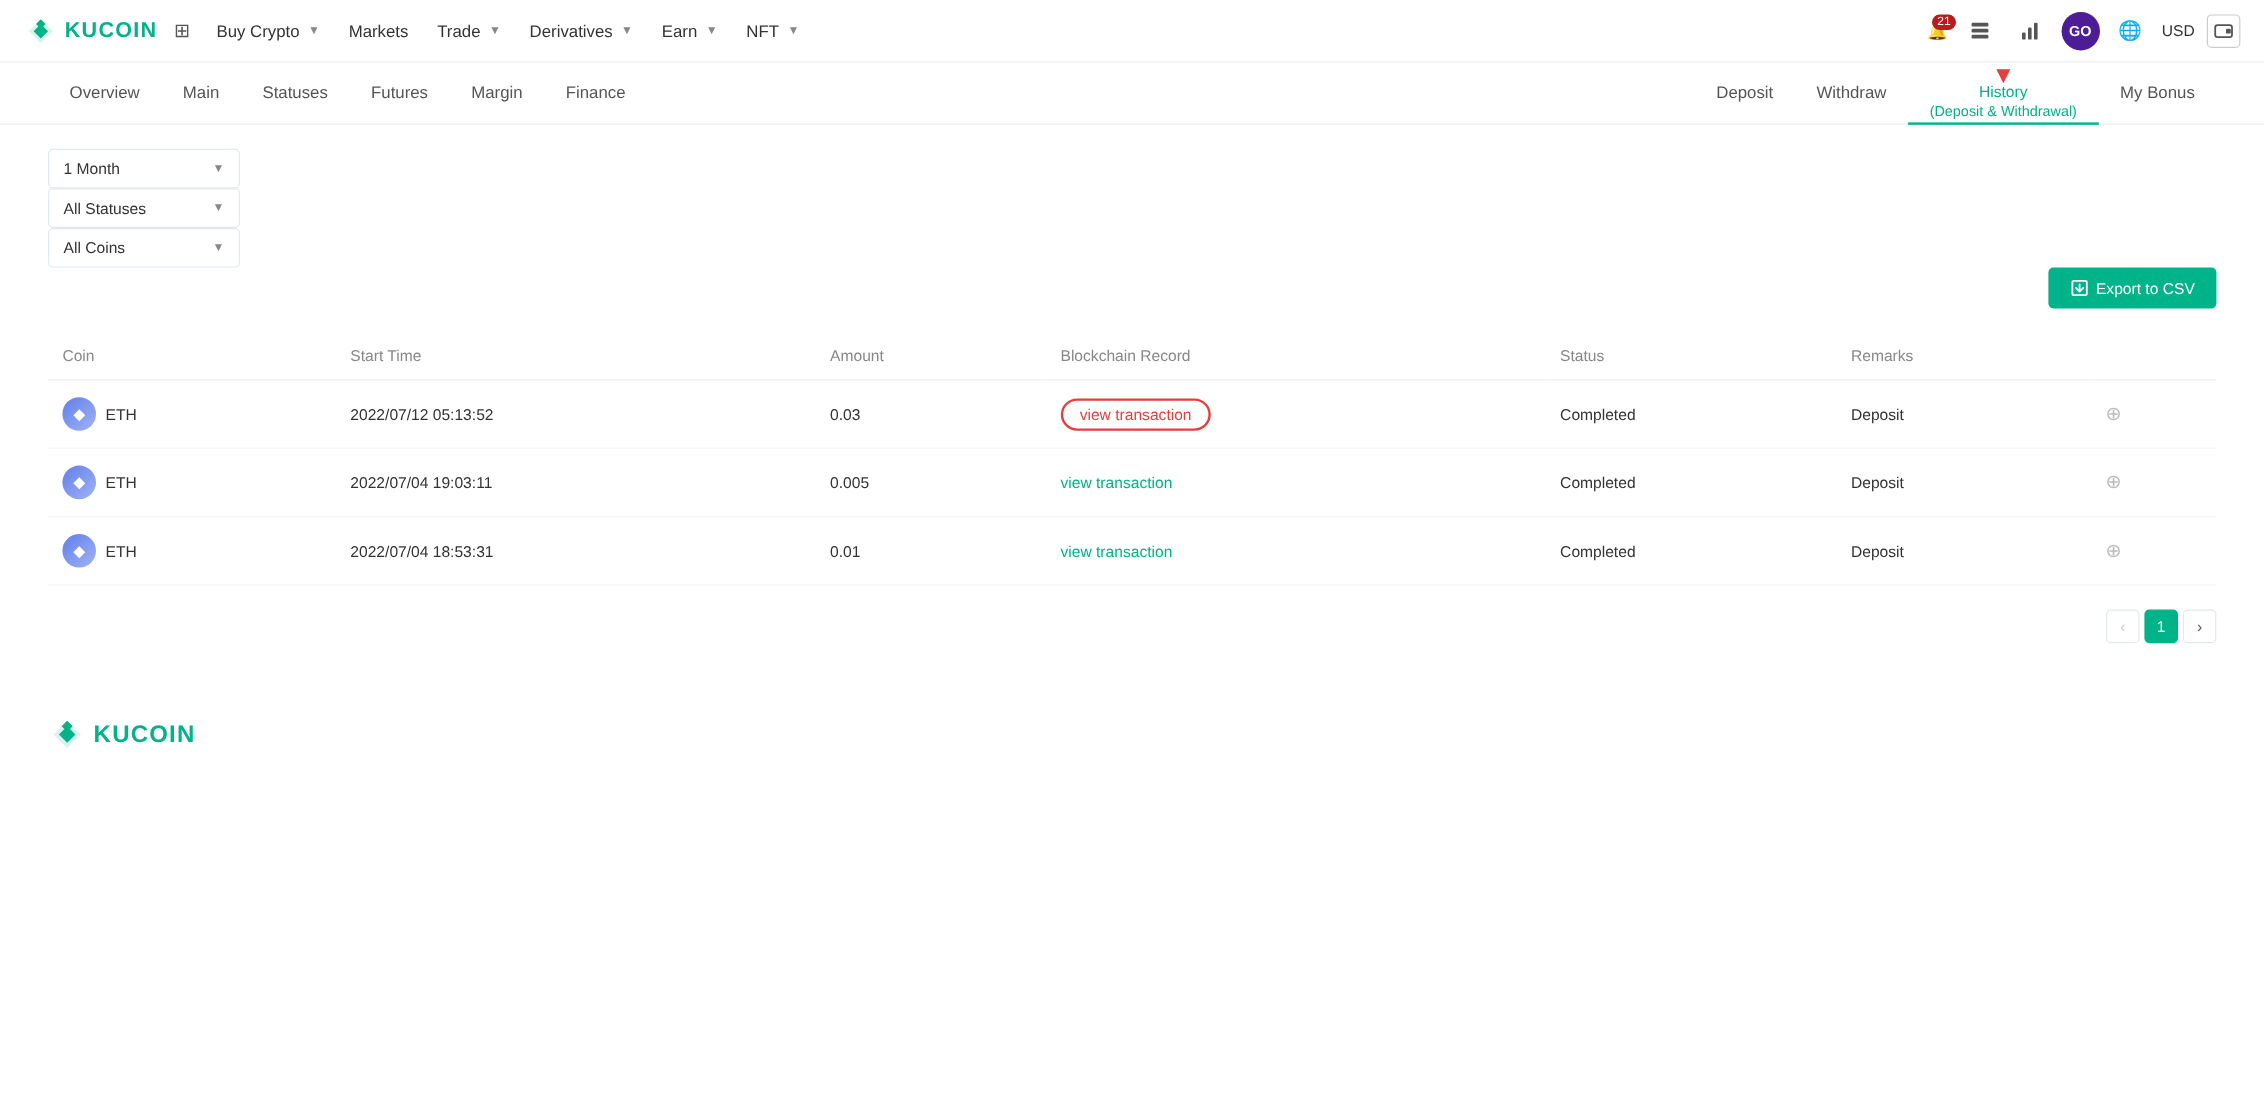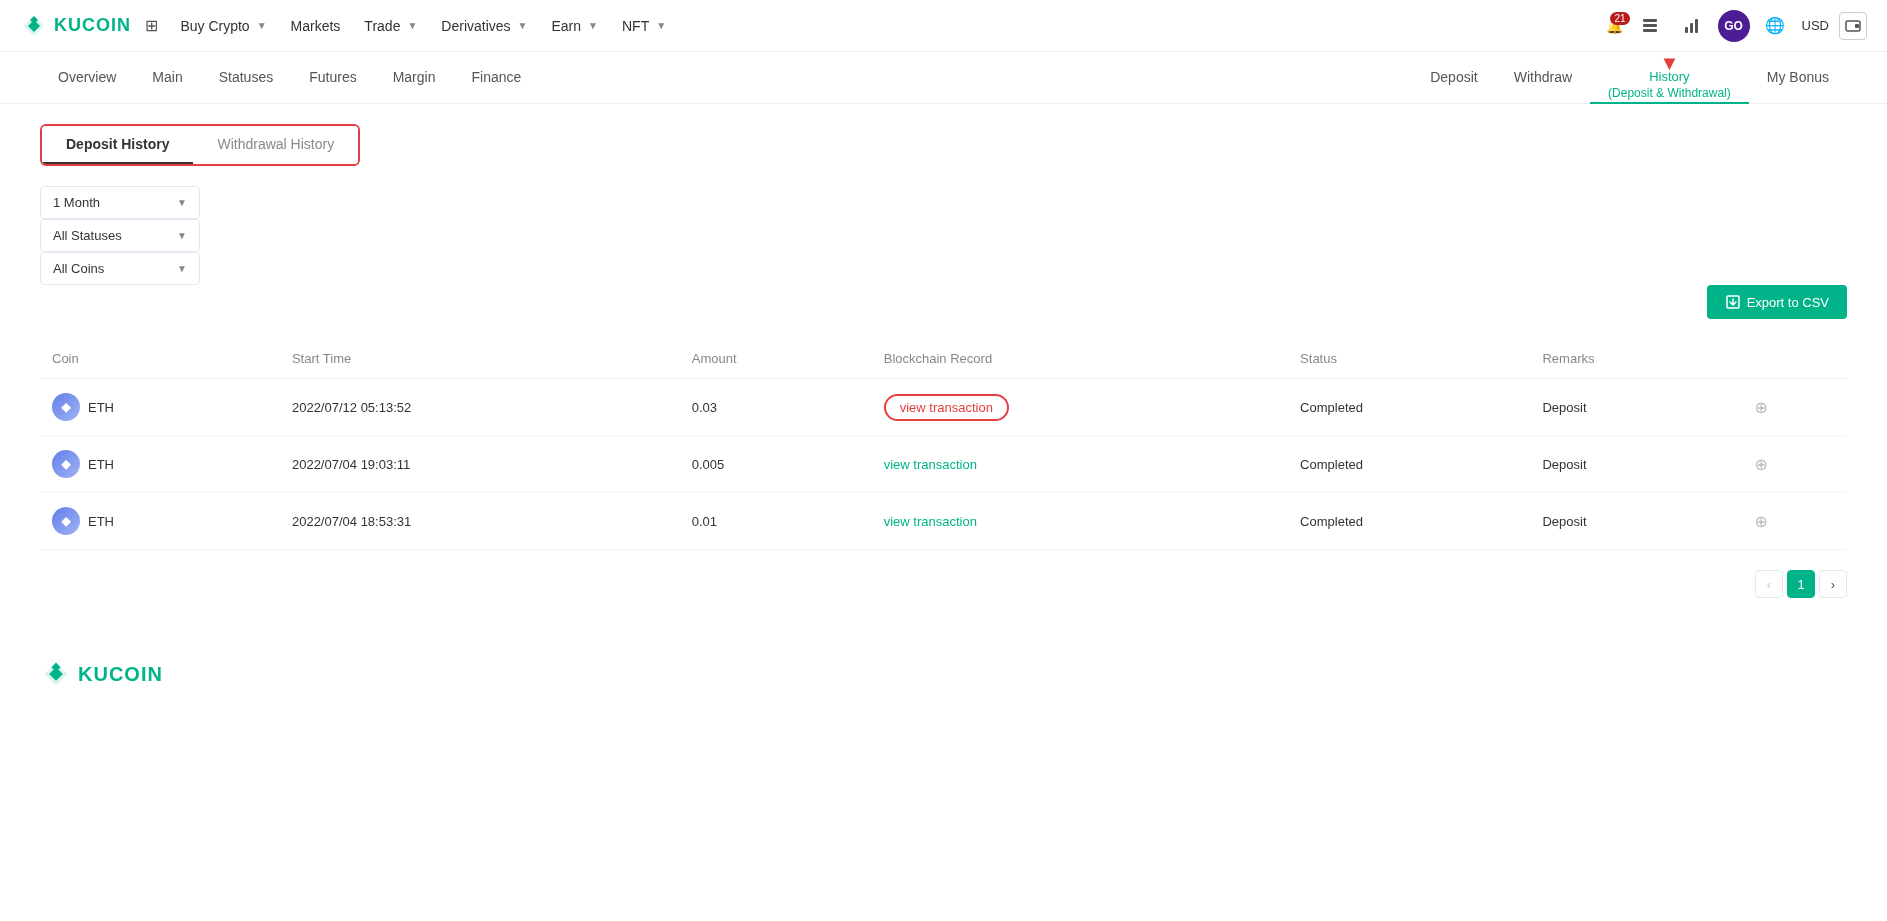--- a/index.html
+++ b/index.html
@@ -243,28 +243,20 @@
     </div>
     <div class="sub-nav-item">
       <span>My Bonus</span>
     </div>
   </div>
 </nav>
 
 <div class="content">
 
   
-  <div class="tab-container">
-    <div class="tab active-tab">
-      <span>Deposit History</span>
-    </div>
-    <div class="tab">
-      <span>Withdrawal History</span>
-    </div>
-  </div>
 
   
   <div class="filters">
     <div class="filter-select">
       <span>1 Month</span>
       <span class="filter-arrow">▼</span>
     </div>
     <div class="filter-select">
       <span>All Statuses</span>
       <span class="filter-arrow">▼</span>

